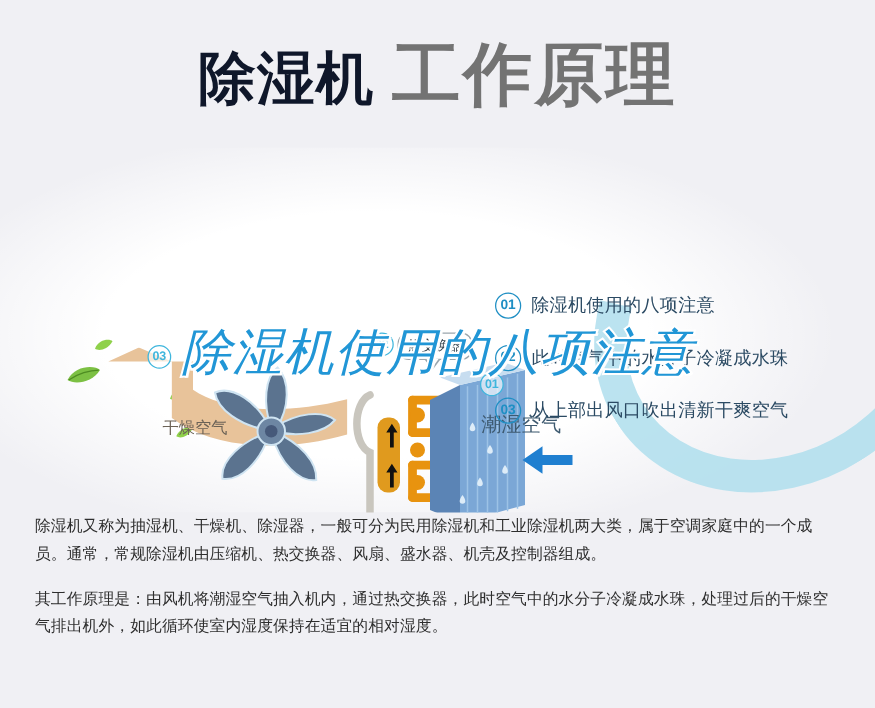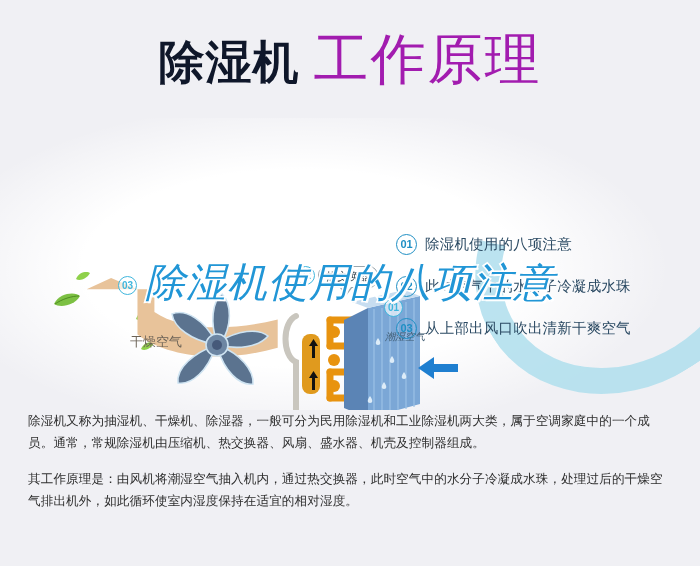--- a/index.html
+++ b/index.html
@@ -29,22 +29,22 @@
   }
   .title-a {
     font-size: 46px;
     font-weight: 700;
     color: #0f172a;
     letter-spacing: 1px;
     line-height: 1;
   }
   .title-b {
     font-size: 55px;
-    font-weight: 400;
-    color: #a21caf;
+    font-weight: 700;
+    color: #737373;
     letter-spacing: 2px;
     line-height: 1;
     margin-left: 14px;
   }
 
   
   .diagram {
     position: relative;
     width: 700px;
     height: 292px;
@@ -93,21 +93,21 @@
 
   
   .lbl {
     position: absolute;
     font-size: 11px;
     color: #3a4a55;
     font-family: "Liberation Sans", sans-serif;
     white-space: nowrap;
   }
   .lbl-dry  { left: 130px; top: 215px; font-size: 13px; color:#6b6256; }
-  .lbl-wet  { left: 385px; top: 212px; font-size: 10px; color:#3e5a70;font-style:italic; }
+  .lbl-wet  { left: 385px; top: 212px; font-size: 16px; color:#3e5a70; }
 
   .badge {
     position: absolute;
     width: 19px; height: 19px;
     border-radius: 50%;
     border: 1.6px solid #3fb6dd;
     color: #3fb6dd;
     font-size: 10px;
     font-weight: 700;
     display: flex;

